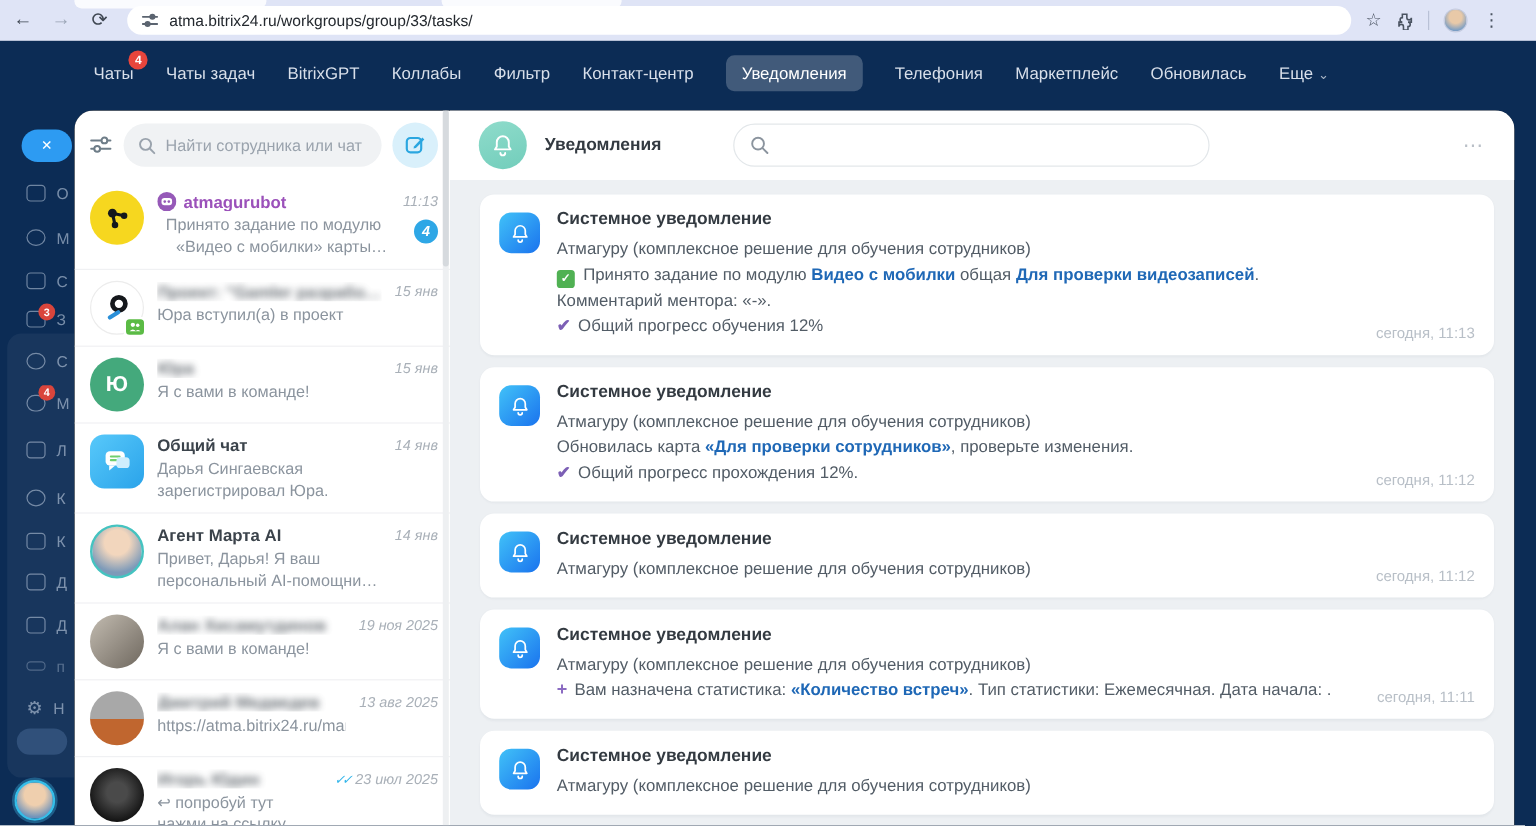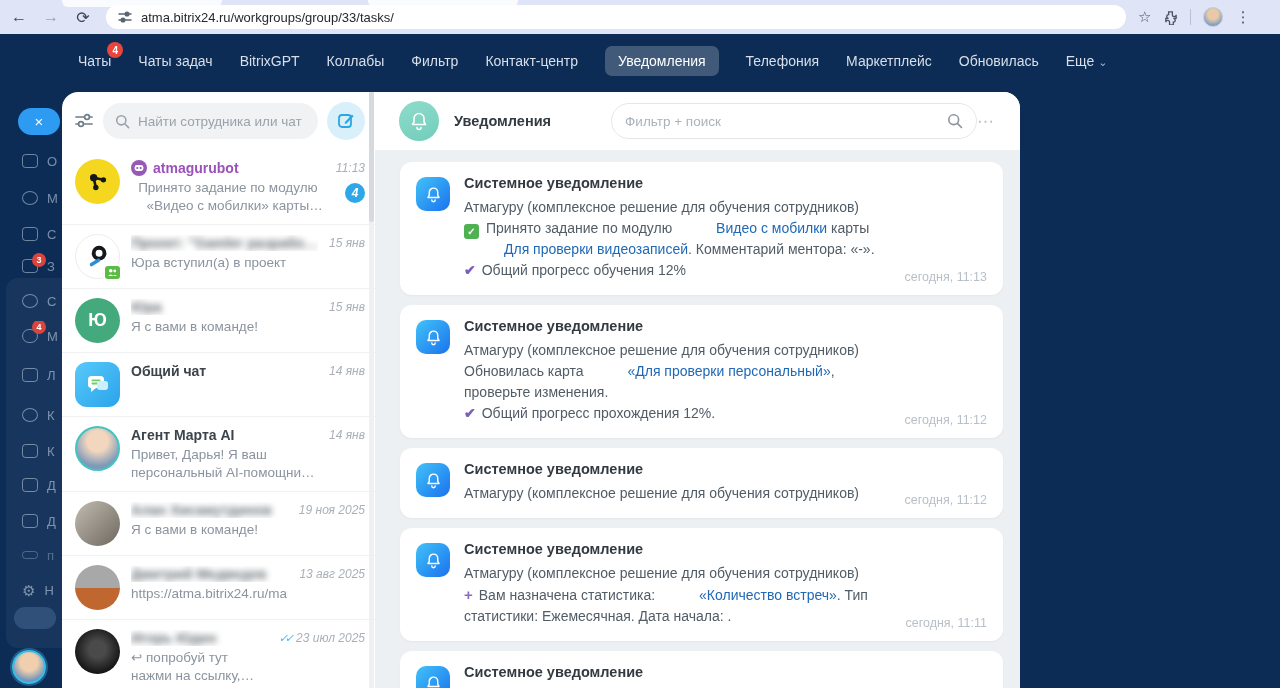--- a/index.html
+++ b/index.html
@@ -36,21 +36,21 @@
   .rail-close { position:absolute; left:18px; top:20px; width:42px; height:27px; background:#2d9bf2; border-radius:15px; color:#fff; font-size:15px; display:flex; align-items:center; justify-content:center; }
   .rail-item { position:absolute; left:0; width:62px; height:30px; display:flex; align-items:center; color:rgba(210,222,238,.55); overflow:hidden; }
   .rail-box { position:relative; width:16px; height:14px; border:1.6px solid rgba(210,222,238,.5); border-radius:3.5px; margin-left:22px; flex:0 0 auto; }
   .rail-gear { margin-left:22px; font-size:15px; line-height:1; }
   .rail-letter { font-size:13px; margin-left:9px; }
   .rail-badge { position:absolute; min-width:14px; height:14px; padding:0 3px; background:#d9453c; border-radius:8px; color:#fff; font-size:9px; font-weight:700; display:flex; align-items:center; justify-content:center; left:32px; }
   .rail-pill { position:absolute; left:14px; top:519px; width:42px; height:22px; background:rgba(120,160,210,.25); border-radius:12px; }
   .rail-avatar { position:absolute; left:12px; top:562px; width:34px; height:34px; border-radius:50%; background:radial-gradient(circle at 50% 35%, #efcfae 35%, #6f93bb 75%); border:2px solid #35bdE8; box-shadow:0 0 0 2px rgba(70,190,235,.35); }
 
   
-  .main-panel { position:absolute; left:62px; top:92px; width:958px; bottom:0; background:#000000; border-radius:16px 16px 0 0; overflow:hidden; }
+  .main-panel { position:absolute; left:62px; top:92px; width:1200px; bottom:0; background:#000000; border-radius:16px 16px 0 0; overflow:hidden; }
 
   
   .chat-col { position:absolute; left:0; top:0; width:313px; bottom:0; background:#fff; }
   .chat-header { height:58px; display:flex; align-items:center; padding:0 10px 0 12px; gap:9px; }
   .filter-ic { display:flex; flex:0 0 auto; }
   .chat-search { flex:1; height:36px; background:#f0f2f4; border-radius:18px; display:flex; align-items:center; padding:0 12px; gap:8px; }
   .chat-search input { border:none; outline:none; background:transparent; font-size:13.5px; color:#3c444c; width:100%; font-family:"Liberation Sans",sans-serif; }
   .chat-search input::placeholder { color:#9aa3ad; }
   .mag { display:flex; flex:0 0 auto; }
   .compose-btn { width:38px; height:38px; border-radius:50%; background:#d9f0fb; display:flex; align-items:center; justify-content:center; flex:0 0 auto; }
@@ -93,21 +93,21 @@
   .notif-filter input::placeholder { color:#a9b2bb; }
   .notif-kebab { margin-left:auto; color:#b9bfc7; font-size:17px; letter-spacing:2px; }
   .notif-list { position:absolute; top:58px; left:0; right:0; bottom:0; overflow:hidden; padding:12px 17px 0 25px; }
   .ncard { position:relative; background:#fff; border-radius:12px; box-shadow:0 1px 2px rgba(30,50,80,.05); padding:13px 110px 14px 16px; margin-bottom:10px; display:flex; gap:14px; }
   .ncard-icon { width:34px; height:34px; border-radius:10px; background:linear-gradient(135deg,#41c2f8,#1a73ee); display:flex; align-items:center; justify-content:center; flex:0 0 auto; margin-top:2px; }
   .ncard-body { flex:1; min-width:0; }
   .ncard-title { font-size:14.5px; font-weight:700; color:#333a41; margin-bottom:6px; }
   .ncard-app { font-size:14px; color:#525c66; line-height:21px; }
   .nline { font-size:14px; color:#525c66; line-height:21px; }
   .seg-p { color:#525c66; }
-  .seg-link { color:#1f68b6; font-weight:400; cursor:pointer;margin-left:40px; }
+  .seg-link { color:#1f68b6; font-weight:700; cursor:pointer; }
   .seg-check { display:inline-flex; width:15px; height:15px; background:#50b153; color:#fff; border-radius:3px; font-size:10px; font-weight:700; align-items:center; justify-content:center; margin-right:7px; vertical-align:-2px; }
   .seg-pcheck { color:#7c5fb5; font-weight:700; margin-right:6px; }
   .seg-plus { color:#8b6bc2; font-weight:700; margin-right:6px; font-size:15px; }
   .ncard-time { position:absolute; right:16px; bottom:11px; font-size:12.5px; color:#b8bfc7; white-space:nowrap; }
 </style>
 </head>
 <body>
 
 <div class="screen">
 
@@ -330,20 +330,21 @@
                 <path d="M6 15 L6 19 L11 15 Z" fill="#fff"></path>
                 <rect x="6.5" y="6.5" width="9" height="1.8" rx="0.9" fill="#6fcf6f"></rect>
                 <rect x="6.5" y="9.6" width="6.5" height="1.8" rx="0.9" fill="#6fcf6f"></rect>
                 <rect x="12" y="8" width="11" height="9" rx="3" fill="#cfeefd"></rect>
               </svg>
           </div>
           <div class="chat-mid">
             <div class="chat-name">
                 <span class="nm">Общий чат</span>
               </div>
+            <div class="chat-prev">Дарья Сингаевская зарегистрировал Юра.</div>
           </div>
           <div class="chat-right">
               <span class="chat-time">14 янв</span>
             </div>
         </div>
 
         <div class="chat-row">
           <div class="avatar av-marta"></div>
           <div class="chat-mid">
             <div class="chat-name">
@@ -407,21 +408,20 @@
     <div class="notif-col">
       <div class="notif-header">
         <div class="notif-avatar">
           <svg width="20" height="20" viewBox="0 0 20 20">
               <path d="M10 2.5 a5 5 0 0 1 5 5 v3.5 l1.5 2.5 h-13 l1.5 -2.5 v-3.5 a5 5 0 0 1 5 -5 z" fill="none" stroke="#fff" stroke-width="1.6" stroke-linejoin="round"></path>
               <path d="M8 16.5 a2 2 0 0 0 4 0" fill="none" stroke="#fff" stroke-width="1.6" stroke-linecap="round"></path>
             </svg>
         </div>
         <span class="notif-title">Уведомления</span>
         <div class="notif-filter">
-          <input type="text" placeholder="Фильтр + поиск" style="">
           <span class="mag">
             <svg width="16" height="16" viewBox="0 0 15 15">
                 <circle cx="6.3" cy="6.3" r="4.6" fill="none" stroke="#8b949e" stroke-width="1.5"></circle>
                 <line x1="10" y1="10" x2="13.6" y2="13.6" stroke="#8b949e" stroke-width="1.5" stroke-linecap="round"></line>
               </svg>
           </span>
         </div>
         <span class="notif-kebab">⋯</span>
       </div>
 
@@ -431,39 +431,39 @@
           <div class="ncard-icon">
             <svg width="17" height="17" viewBox="0 0 20 20">
                 <path d="M10 2.5 a5 5 0 0 1 5 5 v3.5 l1.5 2.5 h-13 l1.5 -2.5 v-3.5 a5 5 0 0 1 5 -5 z" fill="none" stroke="#fff" stroke-width="1.7" stroke-linejoin="round"></path>
                 <path d="M8 16.5 a2 2 0 0 0 4 0" fill="none" stroke="#fff" stroke-width="1.7" stroke-linecap="round"></path>
               </svg>
           </div>
           <div class="ncard-body">
             <div class="ncard-title">Системное уведомление</div>
             <div class="ncard-app">Атмагуру (комплексное решение для обучения сотрудников)</div>
             <div>
-                <div class="nline"><span class="seg-check">✓</span><span class="seg-p">Принято задание по модулю </span><span class="seg-link">Видео с мобилки</span><span class="seg-p"> карты </span><span class="seg-link">Для проверки видеозаписей</span><span class="seg-p">. Комментарий ментора: «-».</span></div>
+                <div class="nline"><span class="seg-check">✓</span><span class="seg-p">Принято задание по модулю </span><span class="seg-link">Видео с мобилки</span><span class="seg-p"> общая </span><span class="seg-link">Для проверки видеозаписей</span><span class="seg-p">. Комментарий ментора: «-».</span></div>
                 <div class="nline"><span class="seg-pcheck">✔</span><span class="seg-p">Общий прогресс обучения 12%</span></div>
               </div>
           </div>
           <span class="ncard-time">сегодня, 11:13</span>
         </div>
 
         <div class="ncard">
           <div class="ncard-icon">
             <svg width="17" height="17" viewBox="0 0 20 20">
                 <path d="M10 2.5 a5 5 0 0 1 5 5 v3.5 l1.5 2.5 h-13 l1.5 -2.5 v-3.5 a5 5 0 0 1 5 -5 z" fill="none" stroke="#fff" stroke-width="1.7" stroke-linejoin="round"></path>
                 <path d="M8 16.5 a2 2 0 0 0 4 0" fill="none" stroke="#fff" stroke-width="1.7" stroke-linecap="round"></path>
               </svg>
           </div>
           <div class="ncard-body">
             <div class="ncard-title">Системное уведомление</div>
             <div class="ncard-app">Атмагуру (комплексное решение для обучения сотрудников)</div>
             <div>
-                <div class="nline"><span class="seg-p">Обновилась карта </span><span class="seg-link">«Для проверки персональный»</span><span class="seg-p">, проверьте изменения.</span></div>
+                <div class="nline"><span class="seg-p">Обновилась карта </span><span class="seg-link">«Для проверки сотрудников»</span><span class="seg-p">, проверьте изменения.</span></div>
                 <div class="nline"><span class="seg-pcheck">✔</span><span class="seg-p">Общий прогресс прохождения 12%.</span></div>
               </div>
           </div>
           <span class="ncard-time">сегодня, 11:12</span>
         </div>
 
         <div class="ncard">
           <div class="ncard-icon">
             <svg width="17" height="17" viewBox="0 0 20 20">
                 <path d="M10 2.5 a5 5 0 0 1 5 5 v3.5 l1.5 2.5 h-13 l1.5 -2.5 v-3.5 a5 5 0 0 1 5 -5 z" fill="none" stroke="#fff" stroke-width="1.7" stroke-linejoin="round"></path>

